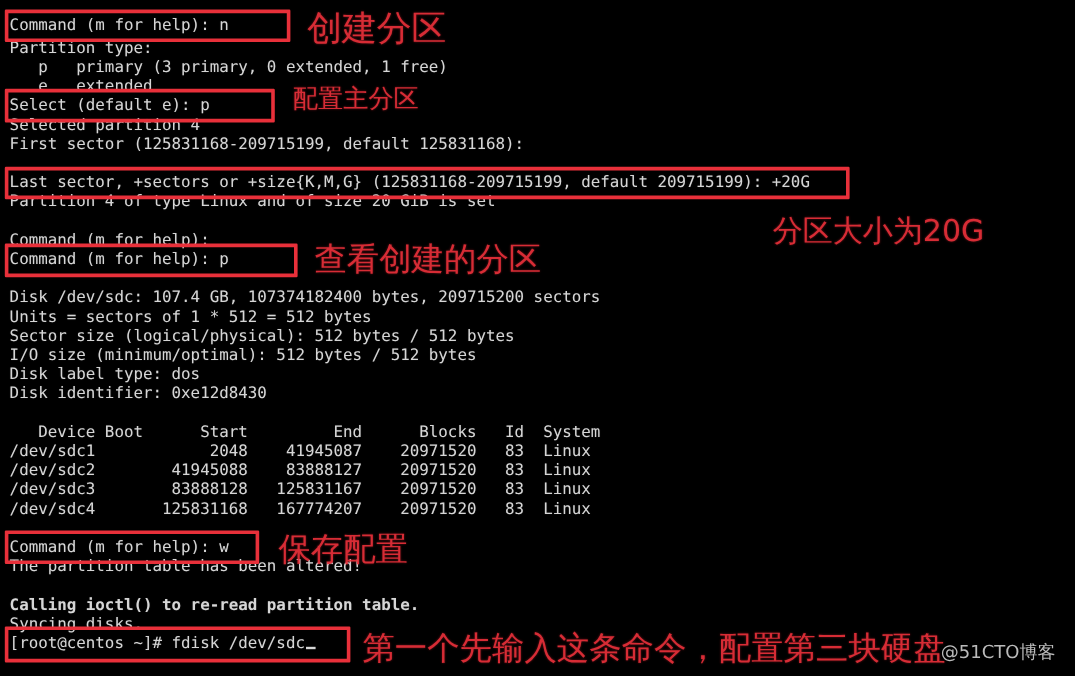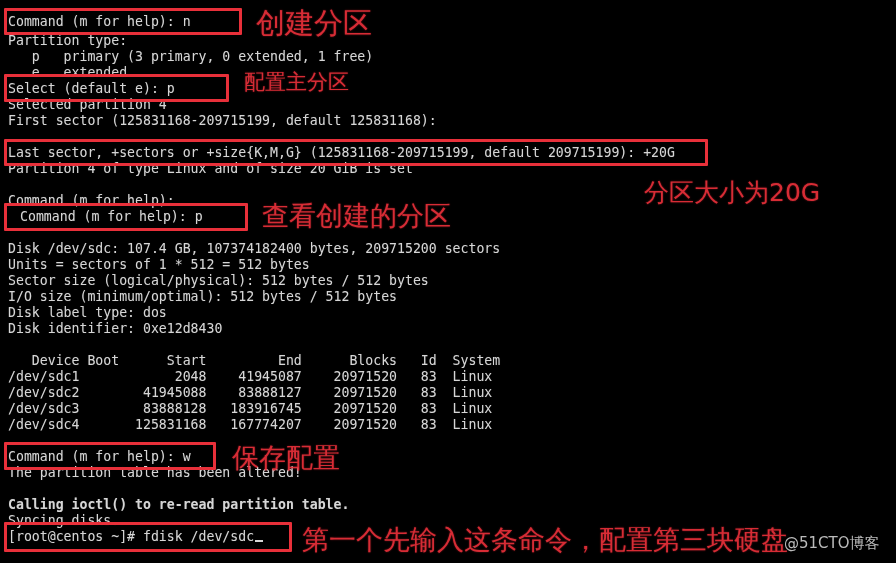--- a/index.html
+++ b/index.html
@@ -83,33 +83,33 @@
     <div class="line" style="top:33px;">Partition type:</div>
     <div class="line" style="top:49px;">   p   primary (3 primary, 0 extended, 1 free)</div>
     <div class="line" style="top:65px;">   e   extended</div>
     <div class="line" style="top:81px;">Select (default e): p</div>
     <div class="line" style="top:97px;">Selected partition 4</div>
     <div class="line" style="top:113px;">First sector (125831168-209715199, default 125831168):</div>
     <div class="line" style="top:145px;">Last sector, +sectors or +size{K,M,G} (125831168-209715199, default 209715199): +20G</div>
     <div class="line" style="top:161px;">Partition 4 of type Linux and of size 20 GiB is set</div>
     <div class="line" style="top:177px;"></div>
     <div class="line" style="top:193px;">Command (m for help):</div>
-    <div class="line" style="top:209px;padding-left:12px;">Command (m for help): p</div>
+    <div class="line" style="top:209px;">Command (m for help): p</div>
     <div class="line" style="top:225px;"></div>
     <div class="line" style="top:241px;">Disk /dev/sdc: 107.4 GB, 107374182400 bytes, 209715200 sectors</div>
     <div class="line" style="top:257px;">Units = sectors of 1 * 512 = 512 bytes</div>
     <div class="line" style="top:273px;">Sector size (logical/physical): 512 bytes / 512 bytes</div>
     <div class="line" style="top:289px;">I/O size (minimum/optimal): 512 bytes / 512 bytes</div>
     <div class="line" style="top:305px;">Disk label type: dos</div>
     <div class="line" style="top:321px;">Disk identifier: 0xe12d8430</div>
     <div class="line" style="top:337px;"></div>
     <div class="line" style="top:353px;">   Device Boot      Start         End      Blocks   Id  System</div>
     <div class="line" style="top:369px;">/dev/sdc1            2048    41945087    20971520   83  Linux</div>
     <div class="line" style="top:385px;">/dev/sdc2        41945088    83888127    20971520   83  Linux</div>
-    <div class="line" style="top:401px;">/dev/sdc3        83888128   183916745    20971520   83  Linux</div>
+    <div class="line" style="top:401px;">/dev/sdc3        83888128   125831167    20971520   83  Linux</div>
     <div class="line" style="top:417px;">/dev/sdc4       125831168   167774207    20971520   83  Linux</div>
     <div class="line" style="top:433px;"></div>
     <div class="line" style="top:449px;">Command (m for help): w</div>
     <div class="line" style="top:465px;">The partition table has been altered!</div>
     <div class="line" style="top:481px;"></div>
     <div class="line" style="top:497px;font-weight:bold;">Calling ioctl() to re-read partition table.</div>
     <div class="line" style="top:513px;">Syncing disks.</div>
     <div class="line" style="top:529px;"><span>[root@centos ~]# fdisk /dev/sdc</span><span class="cursor"></span></div>
   </div>
 

